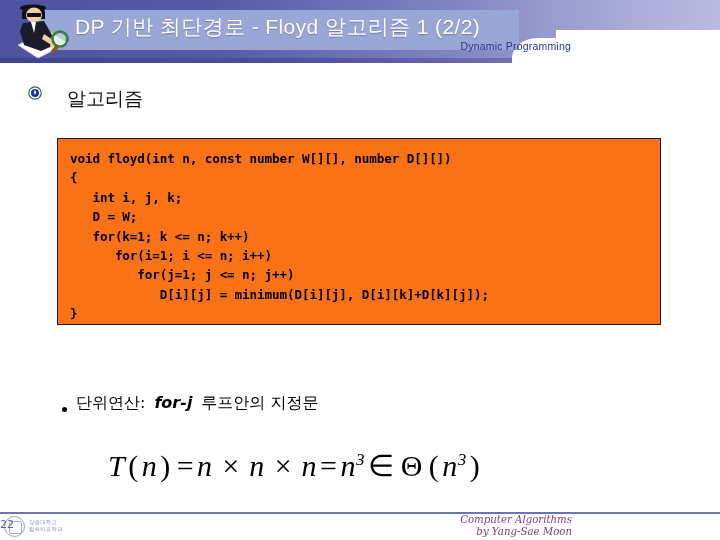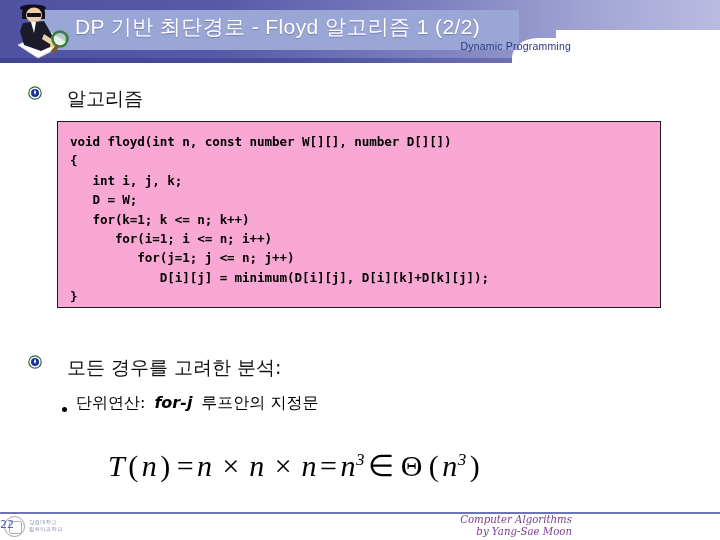--- a/index.html
+++ b/index.html
@@ -95,24 +95,24 @@
     white-space: nowrap;
     font-family: "DejaVu Sans", sans-serif;
   }
 
   #heading-algorithm { left: 28px; top: 86px; }
   #heading-analysis  { left: 28px; top: 355px; }
 
   
   .code-box {
     position: absolute;
-    left: 57px; top: 121px;
+    left: 57px; top: 138px;
     width: 604px; height: 187px;
     border: 1px solid #1a1a1a;
-    background: #f9a8d4;
+    background: #f97316;
     padding: 10px 12px 0 12px;
   }
   .code-box pre {
     margin: 0;
     font-family: "DejaVu Sans Mono", "Liberation Mono", monospace;
     font-size: 12.6px;
     line-height: 19.4px;
     color: #000000;
     font-weight: 700;
     white-space: pre;
@@ -272,30 +272,20 @@
 {
    int i, j, k;
    D = W;
    for(k=1; k &lt;= n; k++)
       for(i=1; i &lt;= n; i++)
          for(j=1; j &lt;= n; j++)
             D[i][j] = minimum(D[i][j], D[i][k]+D[k][j]);
 }</pre>
   </div>
 
-  <div class="lvl1" id="heading-analysis">
-    <span class="glyph">
-      <svg viewBox="0 0 14 14" width="14" height="14">
-        <circle cx="7" cy="7" r="6.2" fill="none" stroke="#2f6b3a" stroke-width="1.2"></circle>
-        <circle cx="7" cy="7" r="4" fill="#1d2f9e"></circle>
-        <path d="M7 3.6 L8.1 6.4 L7 8.9 L5.9 6.4 Z" fill="#ffffff"></path>
-      </svg>
-    </span>
-    <span class="txt">모든 경우를 고려한 분석:</span>
-  </div>
 
   <ul class="sublist">
     <li>
       <span class="dot"></span>
       <span>단위연산:</span>
       <span class="bi">for-j</span>
       <span>루프안의 지정문</span>
     </li>
   </ul>
 

